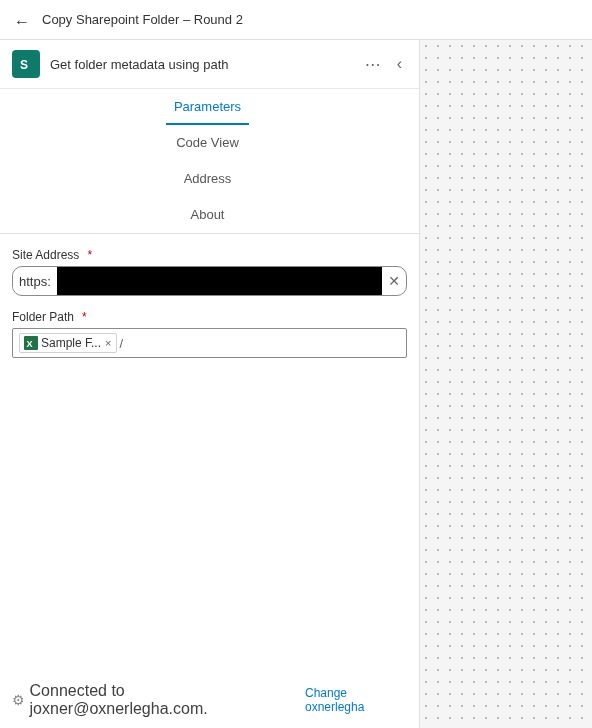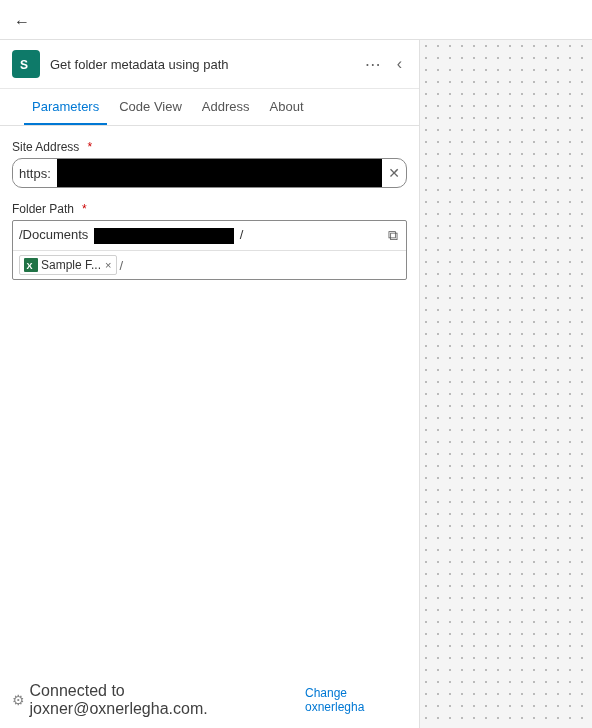--- a/index.html
+++ b/index.html
@@ -96,20 +96,21 @@
       align-items: center;
     }
 
     
     .tabs {
       display: flex;
       align-items: center;
       padding: 0 24px;
       border-bottom: 1px solid #e0e0e0;
       flex-shrink: 0;
+      flex-direction: column;
     }
     .tab {
       padding: 10px 8px 9px;
       font-size: 13px;
       color: #555;
       cursor: pointer;
       border-bottom: 2px solid transparent;
       margin-right: 4px;
     }
     .tab.active {
@@ -276,20 +277,21 @@
       background-image: radial-gradient(circle, #bbb 1px, transparent 1px);
       background-size: 12px 12px;
       background-color: #f5f5f5;
     }
   </style>
 </head>
 <body>
 
 <div class="top-bar">
   <button class="back-btn">←</button>
+  <span class="top-bar-title">Copy Sharepoint Folder – Round 2</span>
 </div>
 
 <div class="main-area">
 
   <div class="left-panel">
 
     <div class="action-header">
       <div class="action-icon">
         <svg width="18" height="18" viewBox="0 0 18 18">
           <rect width="18" height="18" rx="3" fill="#0e7a69"></rect>
@@ -327,28 +329,20 @@
           <button class="clear-btn">✕</button>
         </div>
       </div>
 
       <div class="field-group">
         <div class="field-label">
           <span>Folder Path</span>
           <span class="required-star">*</span>
         </div>
         <div class="folder-path-container">
-          <div class="folder-path-row1">
-            <span class="path-text">
-              <span>/Documents</span>
-              <span class="path-redacted"></span>
-              <span>/</span>
-            </span>
-            <button class="path-icon-btn">⧉</button>
-          </div>
           <div class="folder-tag-row">
             <div class="folder-tag">
               <div class="folder-tag-icon">
                 <svg width="12" height="12" viewBox="0 0 12 12">
                   <rect width="12" height="12" fill="#217346" rx="1"></rect>
                   <text x="1.5" y="10" font-size="9" fill="white" font-weight="bold">X</text>
                 </svg>
               </div>
               <span>Sample F...</span>
               <button class="tag-close">×</button>

